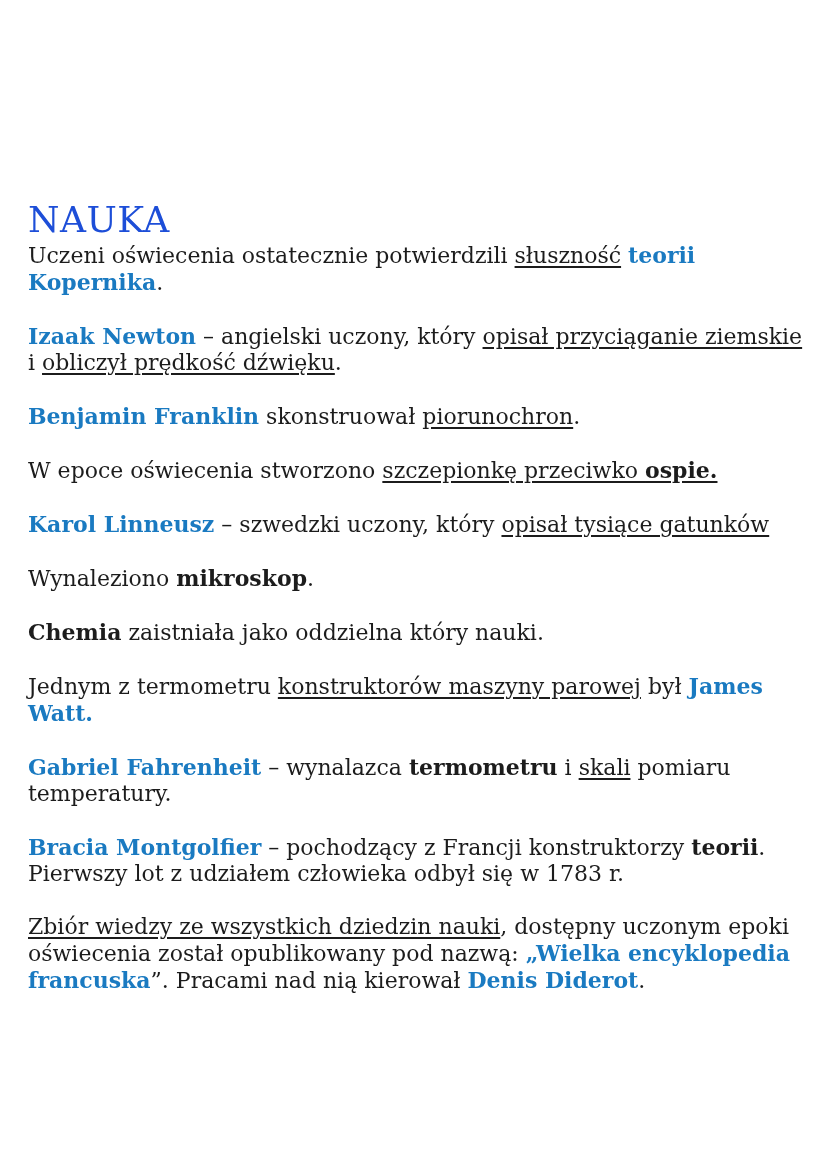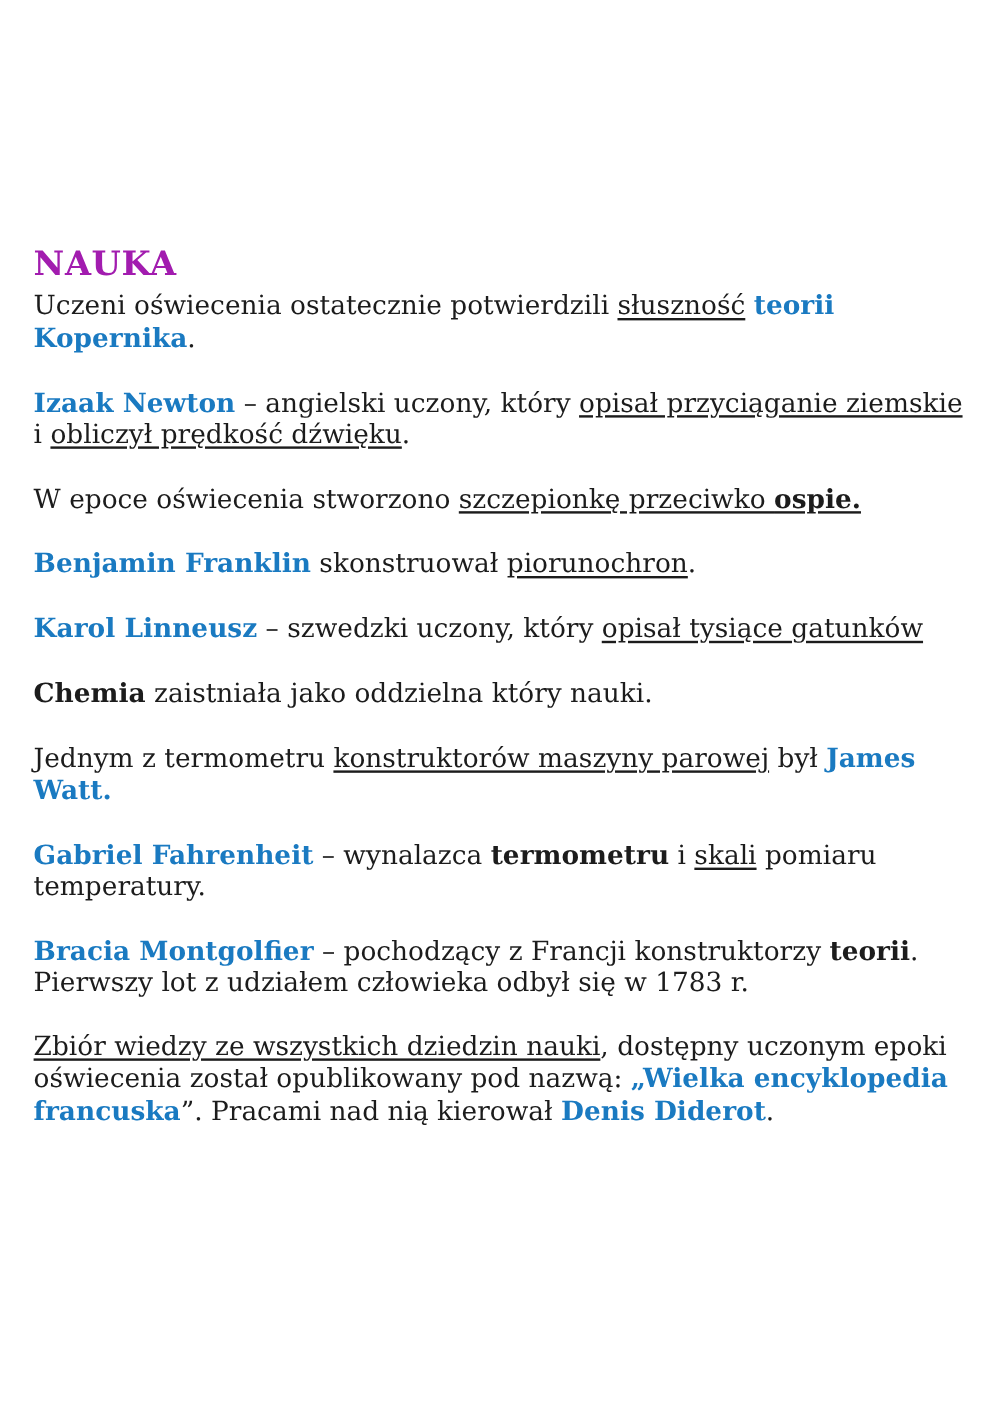--- a/index.html
+++ b/index.html
@@ -9,24 +9,24 @@
     height: 1171px;
     background: #ffffff;
     box-sizing: border-box;
     padding: 204px 0 0 28px;
     overflow: hidden;
     font-family: "DejaVu Serif", "Liberation Serif", serif;
     color: #1c1c1c;
   }
   .heading {
     margin: 0;
-    font-size: 28px;
+    font-size: 36px;
     line-height: 32px;
-    font-weight: bold;
-    color: #a21caf;
+    font-weight: normal;
+    color: #1d4ed8;
     letter-spacing: 0.5px;
   }
   .para { margin: 27px 0 0 0; }
   .para.first { margin-top: 6px; }
   .line {
     white-space: pre;
     font-size: 22px;
     line-height: 26px;
   }
   .seg-plain { }
@@ -54,27 +54,30 @@
   <div id="content">
       <div class="para first">
         <div class="line"><span class="seg-plain">Uczeni oświecenia ostatecznie potwierdzili </span><span class="seg-u">słuszność</span><span class="seg-plain"> </span><span class="seg-name">teorii</span></div>
         <div class="line"><span class="seg-name">Kopernika</span><span class="seg-plain">.</span></div>
       </div>
       <div class="para">
         <div class="line"><span class="seg-name">Izaak Newton</span><span class="seg-plain"> – angielski uczony, który </span><span class="seg-u">opisał przyciąganie ziemskie</span></div>
         <div class="line"><span class="seg-plain">i </span><span class="seg-u">obliczył prędkość dźwięku</span><span class="seg-plain">.</span></div>
       </div>
       <div class="para">
+        <div class="line"><span class="seg-name">Benjamin Franklin</span><span class="seg-plain"> skonstruował </span><span class="seg-u">piorunochron</span><span class="seg-plain">.</span></div>
+      </div>
+      <div class="para">
         <div class="line"><span class="seg-plain">W epoce oświecenia stworzono </span><span class="seg-u">szczepionkę przeciwko </span><span class="seg-bu">ospie.</span></div>
       </div>
       <div class="para">
-        <div class="line"><span class="seg-name">Benjamin Franklin</span><span class="seg-plain"> skonstruował </span><span class="seg-u">piorunochron</span><span class="seg-plain">.</span></div>
+        <div class="line"><span class="seg-name">Karol Linneusz</span><span class="seg-plain"> – szwedzki uczony, który </span><span class="seg-u">opisał tysiące gatunków</span></div>
       </div>
       <div class="para">
-        <div class="line"><span class="seg-name">Karol Linneusz</span><span class="seg-plain"> – szwedzki uczony, który </span><span class="seg-u">opisał tysiące gatunków</span></div>
+        <div class="line"><span class="seg-plain">Wynaleziono </span><span class="seg-b">mikroskop</span><span class="seg-plain">.</span></div>
       </div>
       <div class="para">
         <div class="line"><span class="seg-b">Chemia</span><span class="seg-plain"> zaistniała jako oddzielna który nauki.</span></div>
       </div>
       <div class="para">
         <div class="line"><span class="seg-plain">Jednym z termometru </span><span class="seg-u">konstruktorów maszyny parowej</span><span class="seg-plain"> był </span><span class="seg-name">James</span></div>
         <div class="line"><span class="seg-name">Watt.</span></div>
       </div>
       <div class="para">
         <div class="line"><span class="seg-name">Gabriel Fahrenheit</span><span class="seg-plain"> – wynalazca </span><span class="seg-b">termometru</span><span class="seg-plain"> i </span><span class="seg-u">skali</span><span class="seg-plain"> pomiaru</span></div>

